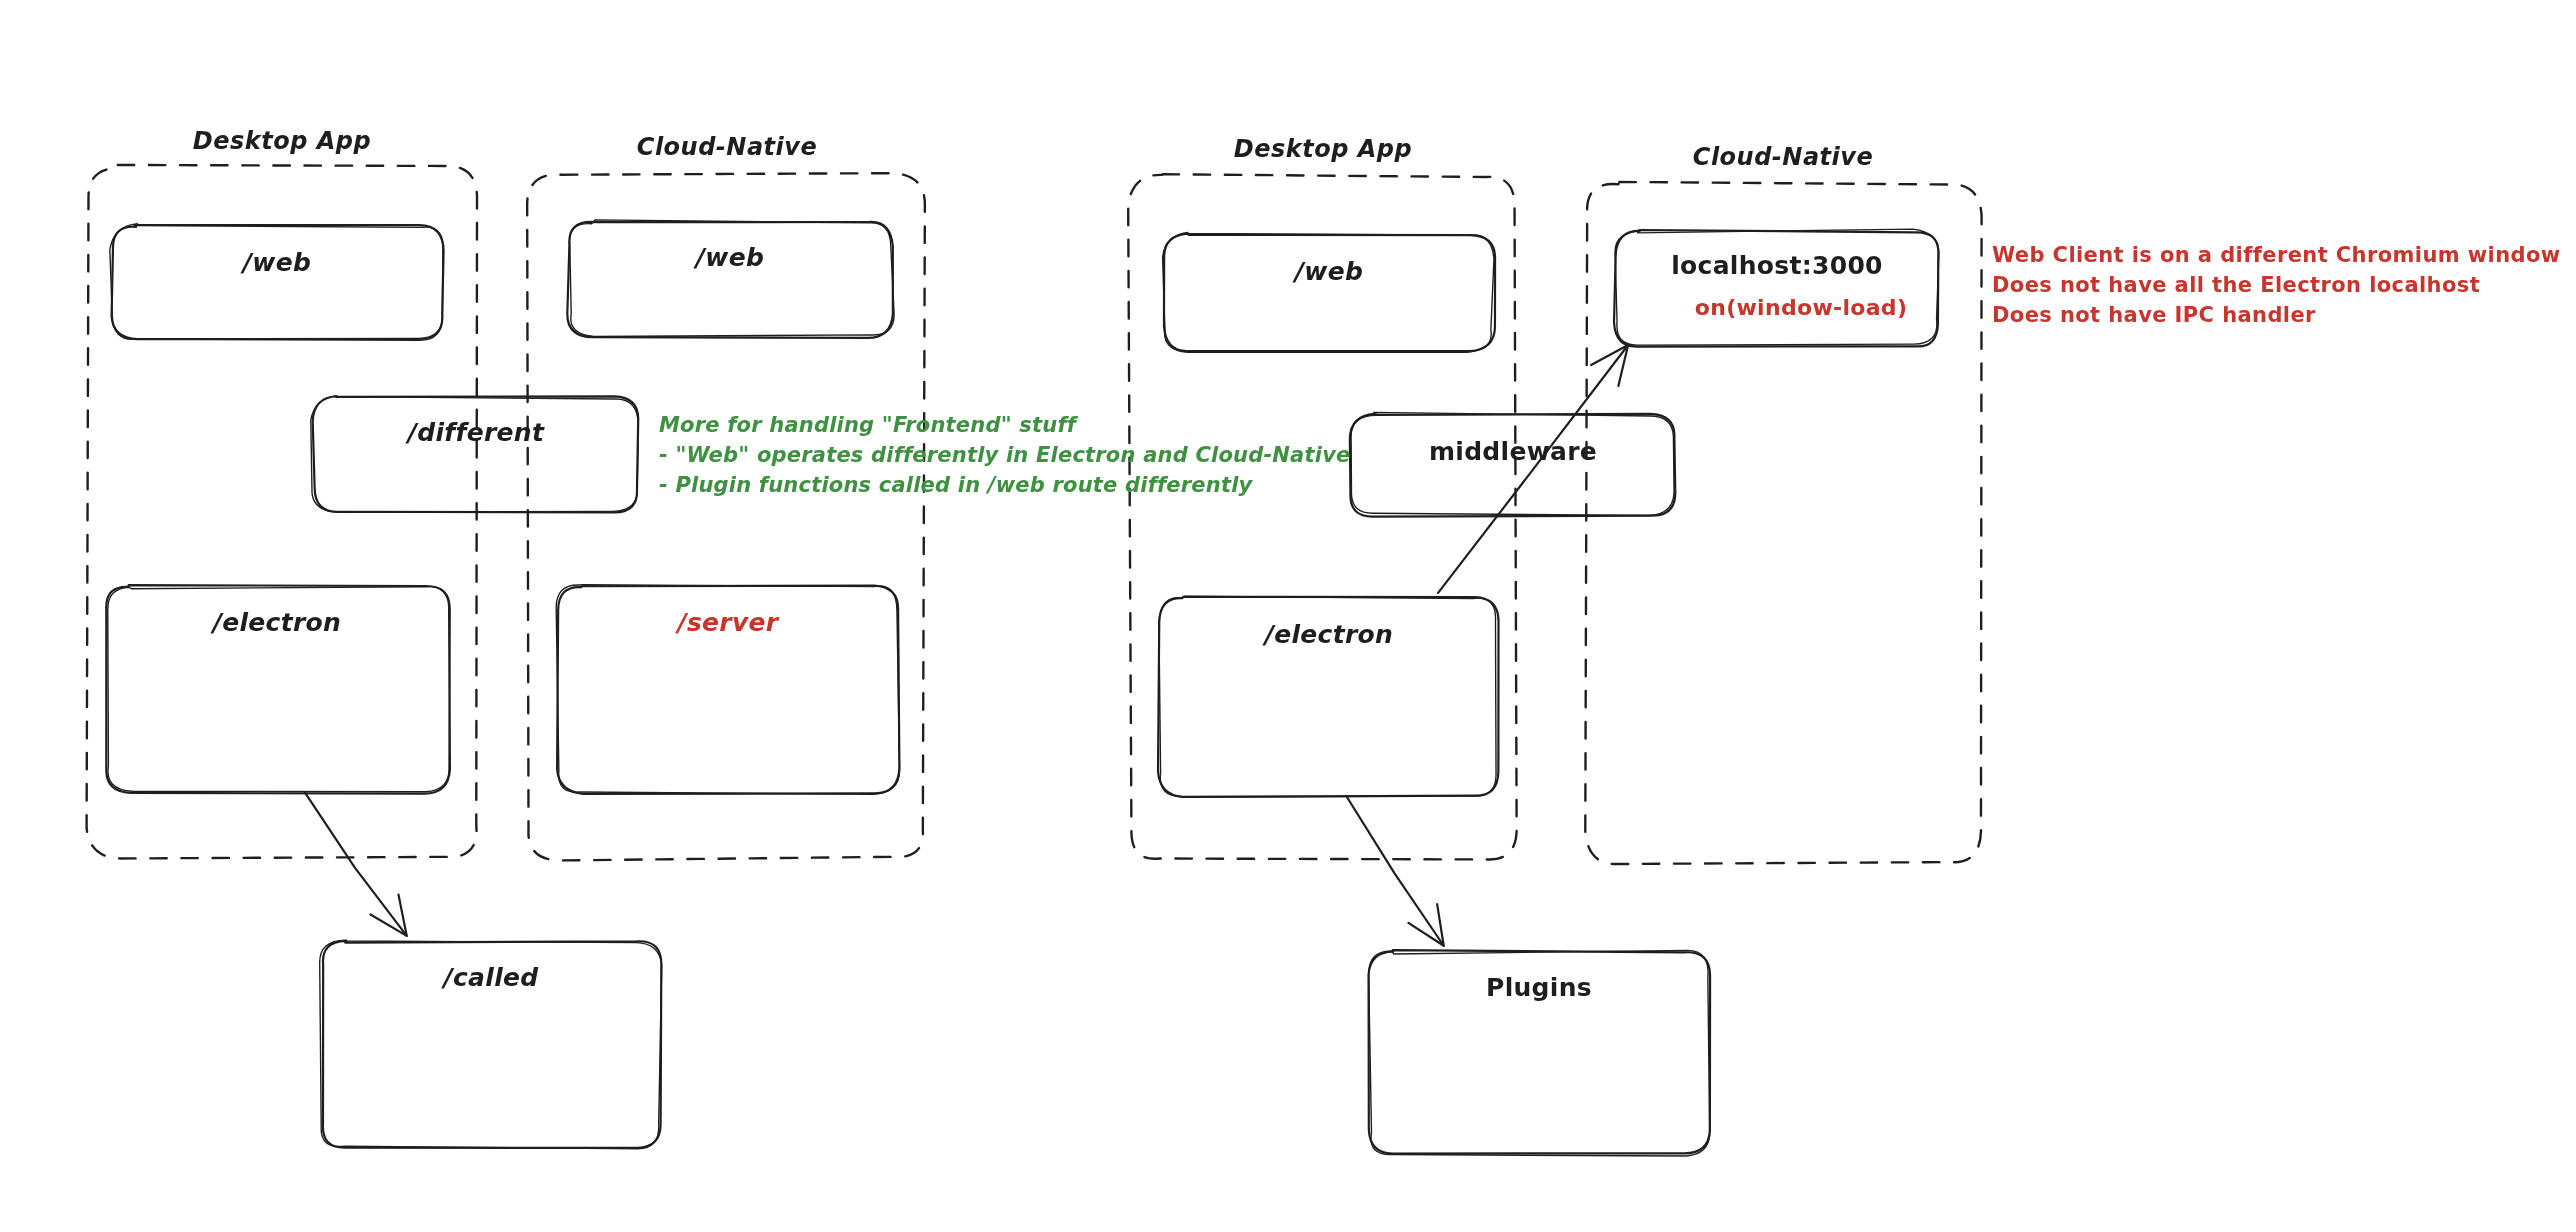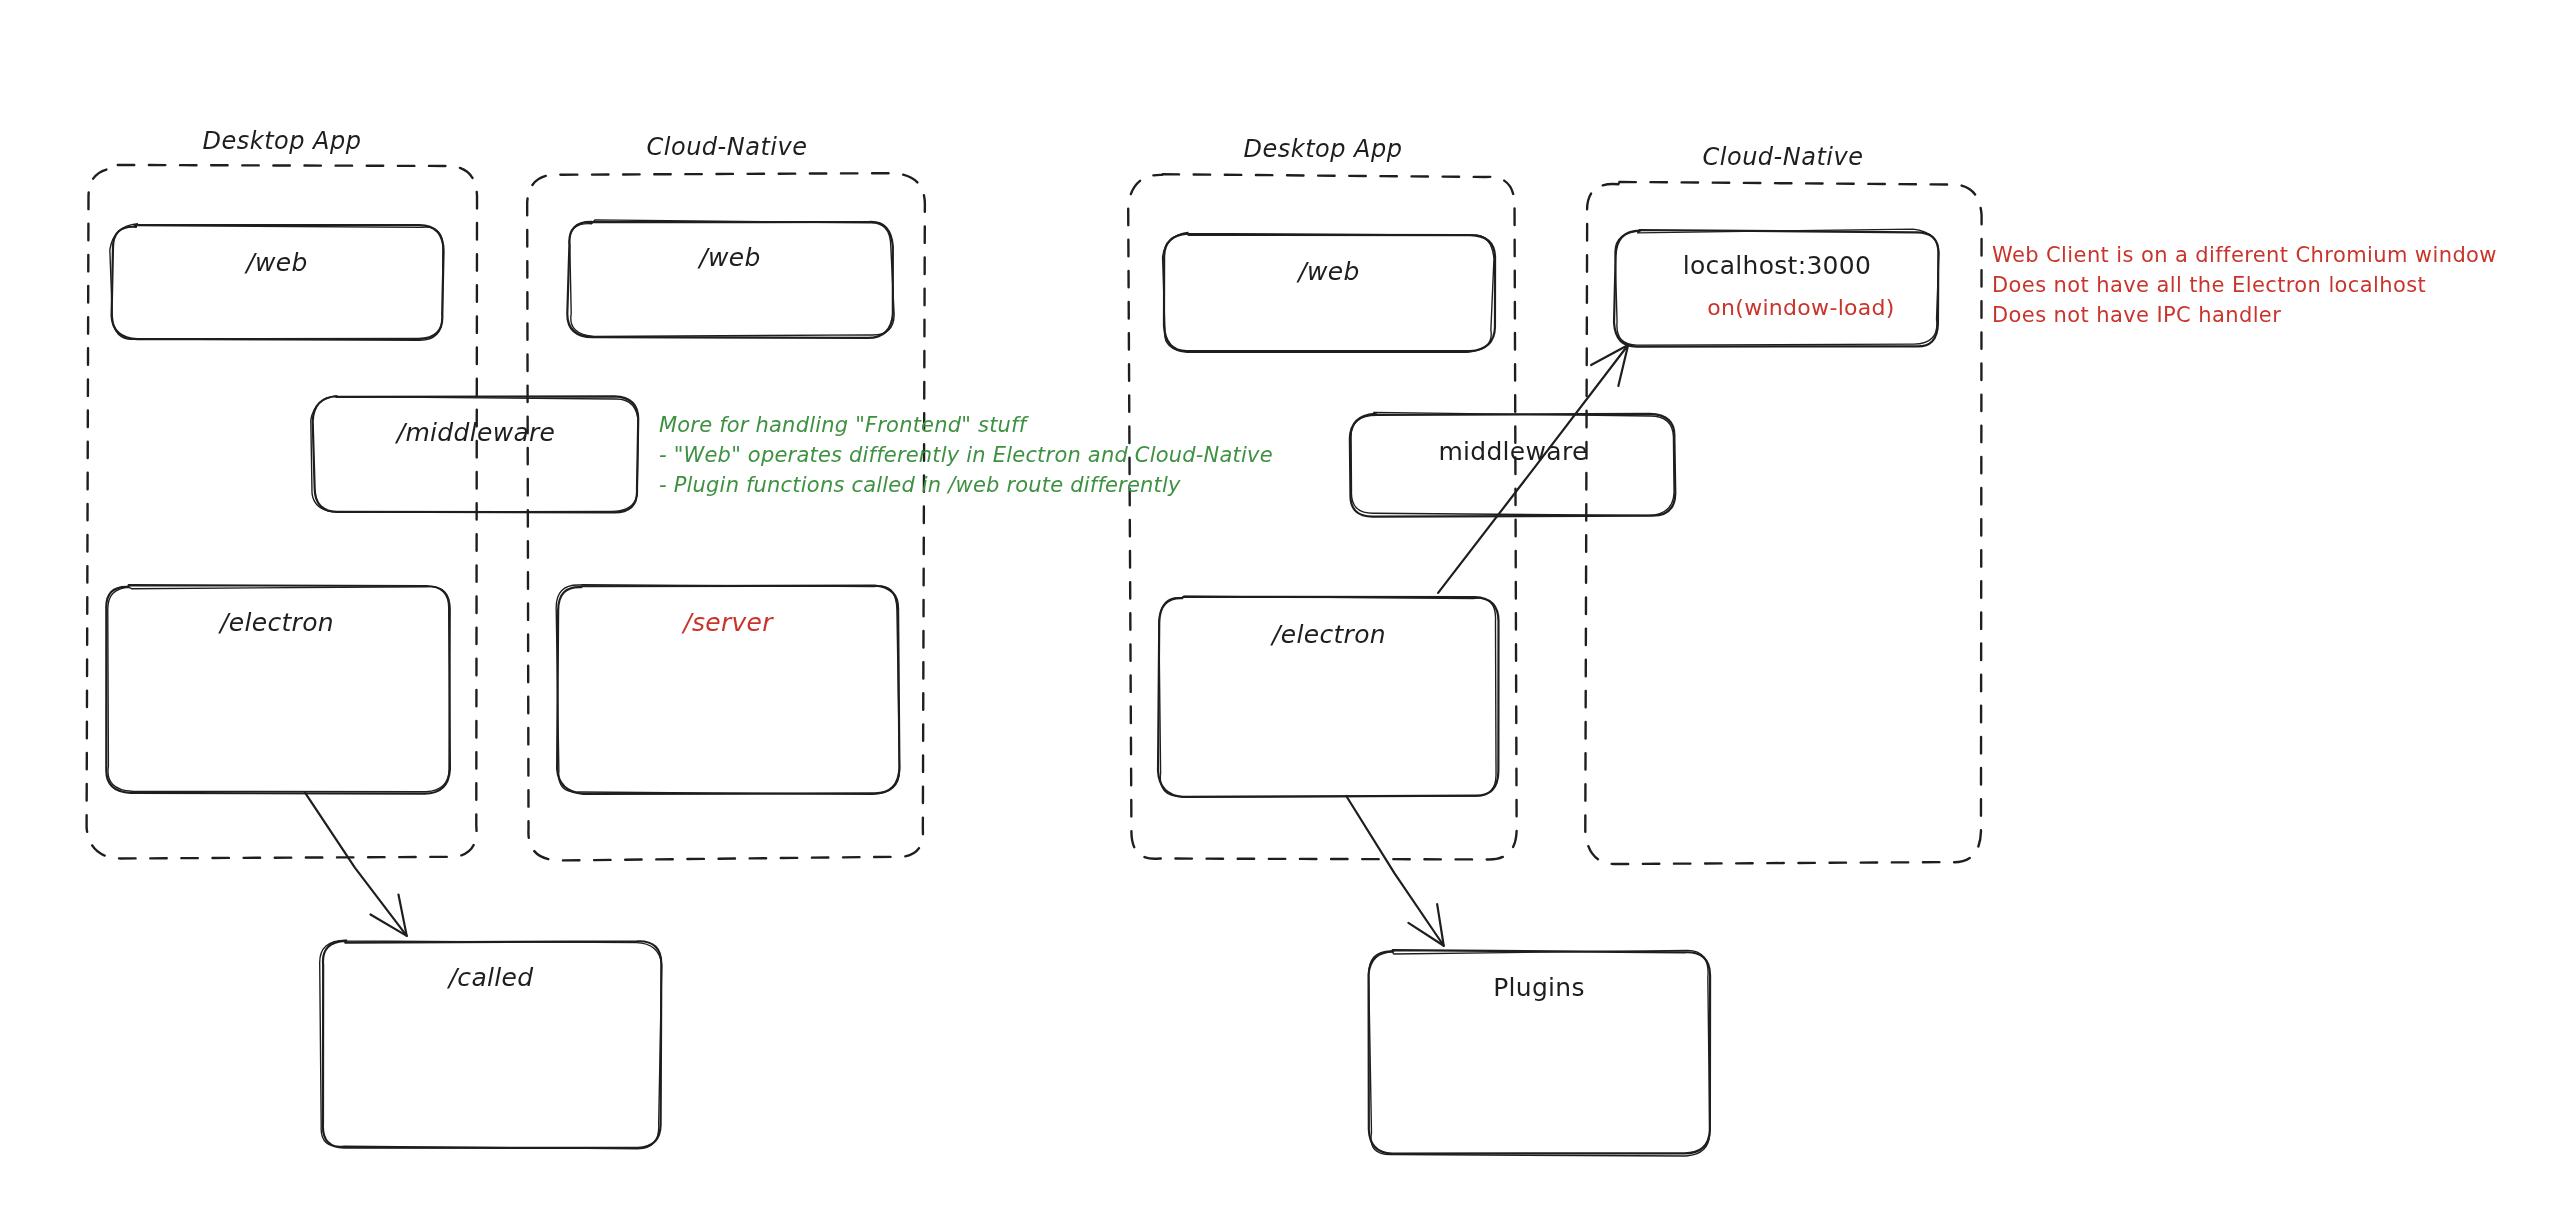--- a/index.html
+++ b/index.html
@@ -12,20 +12,21 @@
     height: 1232px;
     position: relative;
     overflow: hidden;
     font-family: "DejaVu Sans", sans-serif;
   }
   #canvas {
     position: absolute;
     inset: 0;
     width: 2151px;
     height: 1232px;
+    font-weight: bold;
   }
   .layer {
     position: absolute;
     top: 0; left: 0;
     width: 2576px;
     height: 1232px;
     pointer-events: none;
   }
   .layer > * { pointer-events: auto; }
 
@@ -104,21 +105,21 @@
       <path d="M 1470.6757692307692 869.6675603217159 L 1523.2443749833608 953.9163782620219 L 1577.1387692307694 1033.2707774798928" fill="none" stroke="#1e1e1e" stroke-width="2.4" stroke-linecap="round" stroke-linejoin="round"></path>
       <path d="M 1538.508472284932 1008.2967878531546 L 1577.1387692307694 1033.2707774798928 L 1569.951191621986 987.8357829479495" fill="none" stroke="#1e1e1e" stroke-width="2.4" stroke-linecap="round" stroke-linejoin="round"></path>
       <path d="M 1571.0056923076922 647.7399463806971 L 1677.296330668614 509.6031941299686 L 1778.5923076923077 376.9008042895443" fill="none" stroke="#1e1e1e" stroke-width="2.4" stroke-linecap="round" stroke-linejoin="round"></path>
       <path d="M 1767.928472988445 421.6476771345677 L 1778.5923076923077 376.9008042895443 L 1738.1541434423054 398.8269273415075" fill="none" stroke="#1e1e1e" stroke-width="2.4" stroke-linecap="round" stroke-linejoin="round"></path>
     </svg>
   <div class="layer" id="text-layer">
       <div class="group-label" style="left: 282px; top: 127px;">Desktop App</div>
       <div class="group-label" style="left: 727px; top: 133px;">Cloud-Native</div>
       <div class="node-label" style="left: 277px; top: 248px;">/web</div>
       <div class="node-label" style="left: 730px; top: 243px;">/web</div>
-      <div class="node-label" style="left: 476px; top: 418px;">/middleware</div>
+      <div class="node-label" style="left: 476px; top: 418px;">/different</div>
       <div class="node-label" style="left: 277px; top: 608px;">/electron</div>
       <div class="node-label red" style="left: 728px; top: 608px;">/server</div>
       <div class="node-label" style="left: 491px; top: 963px;">/called</div>
       <div class="group-label" style="left: 1323px; top: 135px;">Desktop App</div>
       <div class="group-label" style="left: 1783px; top: 143px;">Cloud-Native</div>
       <div class="node-label" style="left: 1329px; top: 257px;">/web</div>
       <div class="node-label upright" style="left: 1777px; top: 251px;">localhost:3000</div>
       <div class="node-label red upright" style="left: 1801px; top: 295px; font-size: 22px;">on(window-load)</div>
       <div class="node-label upright" style="left: 1513px; top: 437px;">middleware</div>
       <div class="node-label" style="left: 1329px; top: 620px;">/electron</div>

